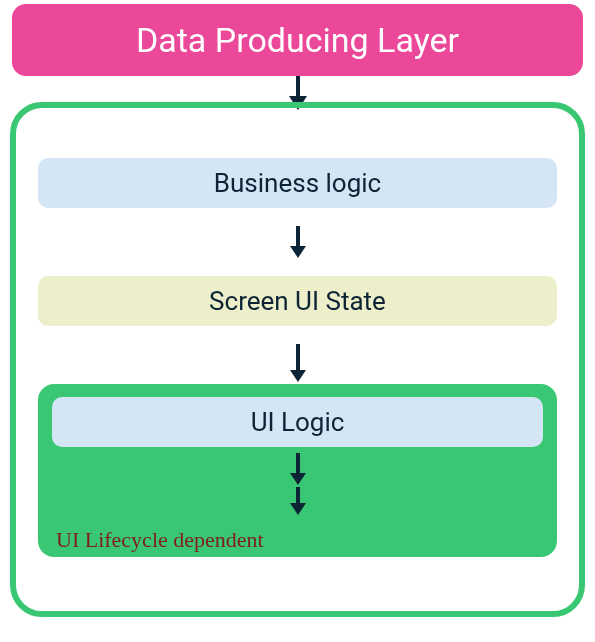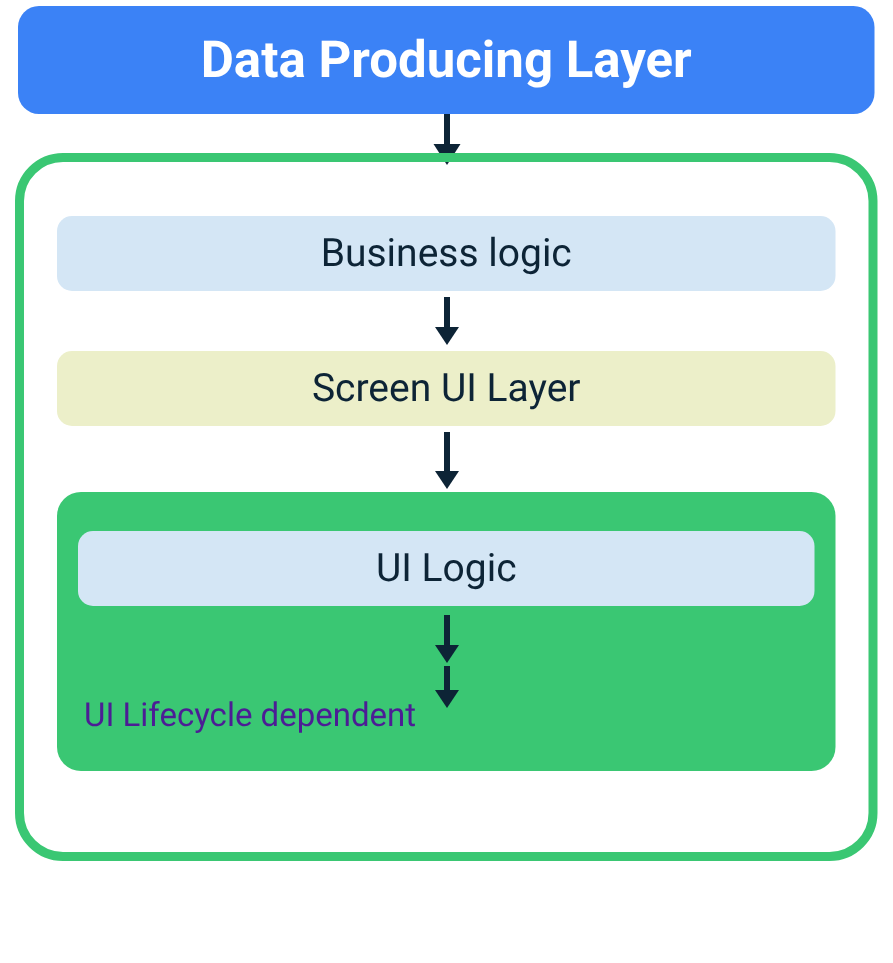--- a/index.html
+++ b/index.html
@@ -12,27 +12,27 @@
       height: 642px;
       font-family: -apple-system, BlinkMacSystemFont, "Segoe UI", Roboto, sans-serif;
       background: #fff;
       padding: 4px;
     }
     .container {
       position: relative;
       width: 100%;
     }
     .header-box {
-      background: #3b82f6;
+      background: #ec4899;
       color: #fff;
       border-radius: 14px;
       padding: 16px 0;
       text-align: center;
       font-size: 34px;
-      font-weight: 700;
+      font-weight: 400;
       margin: 0 8px 0 8px;
       position: relative;
       z-index: 2;
     }
     .arrow {
       display: flex;
       justify-content: center;
       margin: -2px 0 -2px 0;
     }
     .arrow-small {
@@ -46,41 +46,42 @@
       padding: 32px 22px 54px 22px;
       margin: -8px 6px 0 6px;
       position: relative;
     }
     .inner-box {
       border-radius: 10px;
       padding: 10px 0;
       text-align: center;
       font-size: 26px;
       color: #0d2436;
-      margin: 4px 0;
+      margin: 18px 0;
     }
     .box-blue {
       background: #d4e6f5;
     }
     .box-yellow {
       background: #ecefc9;
     }
     .lifecycle-box {
       background: #3ac773;
       border-radius: 16px;
-      padding: 20px 14px 40px 14px;
+      padding: 7px 14px 40px 14px;
       margin-top: 0;
       position: relative;
     }
     .lifecycle-label {
-      color: #4c1d95;
+      color: #7f1d1d;
       font-size: 22px;
       position: absolute;
-      bottom: 24px;
+      bottom: 4px;
       left: 18px;
+      font-family: Liberation Serif, serif;
     }
     .lifecycle-box .inner-box {
       margin: 6px 0;
     }
   </style>
 </head>
 <body>
 
 <div class="container">
 
@@ -102,21 +103,21 @@
     </div>
 
     <div class="arrow-small">
       <svg width="24" height="32" viewBox="0 0 24 32">
         <line x1="12" y1="0" x2="12" y2="22" stroke="#0d2436" stroke-width="4"></line>
         <polygon points="12,32 4,20 20,20" fill="#0d2436"></polygon>
       </svg>
     </div>
 
     <div class="inner-box box-yellow">
-      <span>Screen UI Layer</span>
+      <span>Screen UI State</span>
     </div>
 
     <div class="arrow-small">
       <svg width="24" height="38" viewBox="0 0 24 38">
         <line x1="12" y1="0" x2="12" y2="28" stroke="#0d2436" stroke-width="4"></line>
         <polygon points="12,38 4,26 20,26" fill="#0d2436"></polygon>
       </svg>
     </div>
 
     <div class="lifecycle-box">

